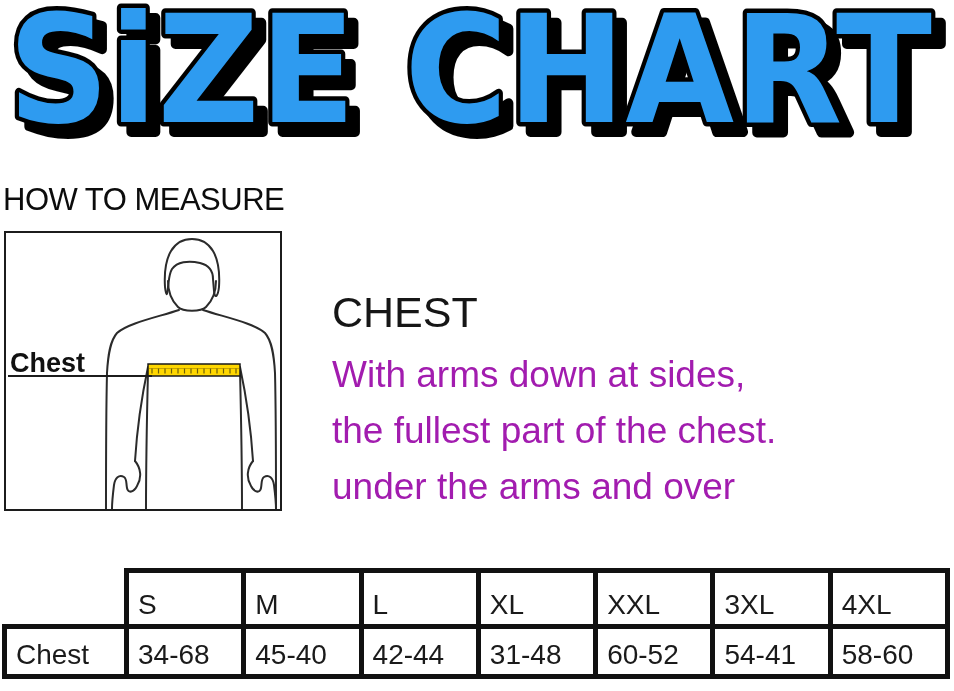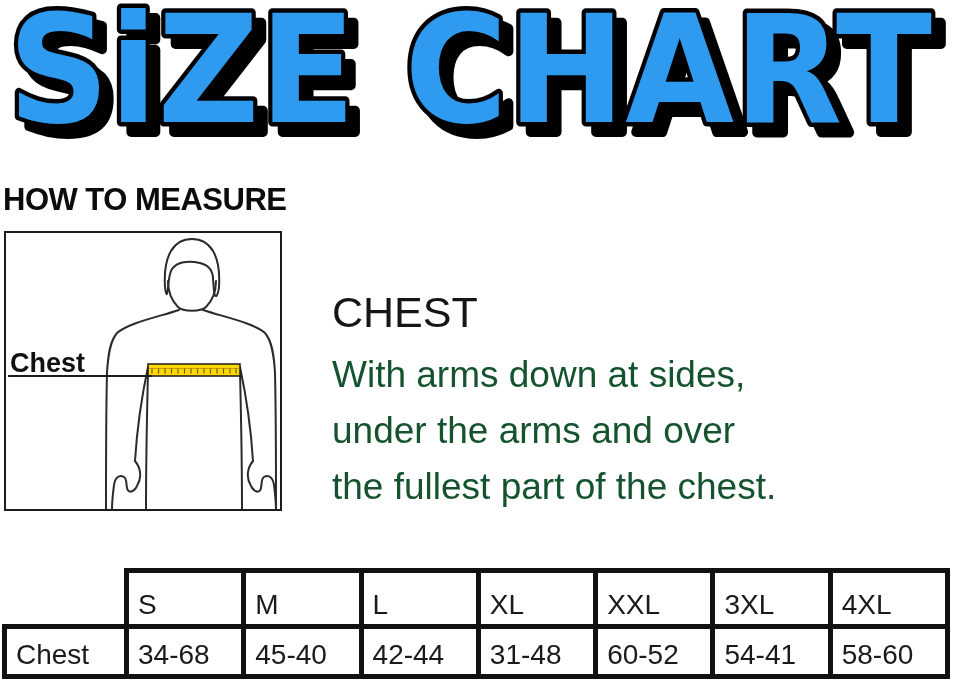--- a/index.html
+++ b/index.html
@@ -15,21 +15,21 @@
   .title-svg {
     position: absolute;
     left: 0; top: 0;
     width: 954px; height: 162px;
     display: block;
   }
   .how-to-heading {
     position: absolute;
     left: 3px; top: 182px;
     font-size: 31px;
-    font-weight: 700;
+    font-weight: 400;
     letter-spacing: -0.5px;
     color: #0c0c0c;
   }
   .figure-box {
     position: absolute;
     left: 4px; top: 231px;
     width: 278px; height: 280px;
     border: 2px solid #1c1c1c;
     background: #ffffff;
   }
@@ -40,21 +40,21 @@
     font-size: 43px;
     font-weight: 400;
     color: #161616;
   }
   .chest-lines {
     position: absolute;
     left: 332px; top: 347px;
     font-size: 37px;
     font-weight: 300;
     line-height: 56px;
-    color: #14532d;
+    color: #a21caf;
     white-space: nowrap;
   }
   table.size-table {
     position: absolute;
     left: 2px; top: 568px;
     width: 948px;
     border-collapse: collapse;
     table-layout: fixed;
     font-size: 28px;
     color: #1a1a1a;
@@ -130,22 +130,22 @@
       <g>
         <line x1="2" y1="143" x2="146" y2="143" stroke="#1c1c1c" stroke-width="2"></line>
         <text x="4" y="139" font-size="27" font-weight="bold" fill="#111111" font-family="'Liberation Sans', sans-serif">Chest</text>
       </g>
     </svg>
   </div>
 
   <div class="chest-heading">CHEST</div>
   <div class="chest-lines">
     <div>With arms down at sides,</div>
+    <div>the fullest part of the chest.</div>
     <div>under the arms and over</div>
-    <div>the fullest part of the chest.</div>
   </div>
 
   <table class="size-table">
     <colgroup>
       <col style="width:122px">
       <col>
         <col>
         <col>
         <col>
         <col>

